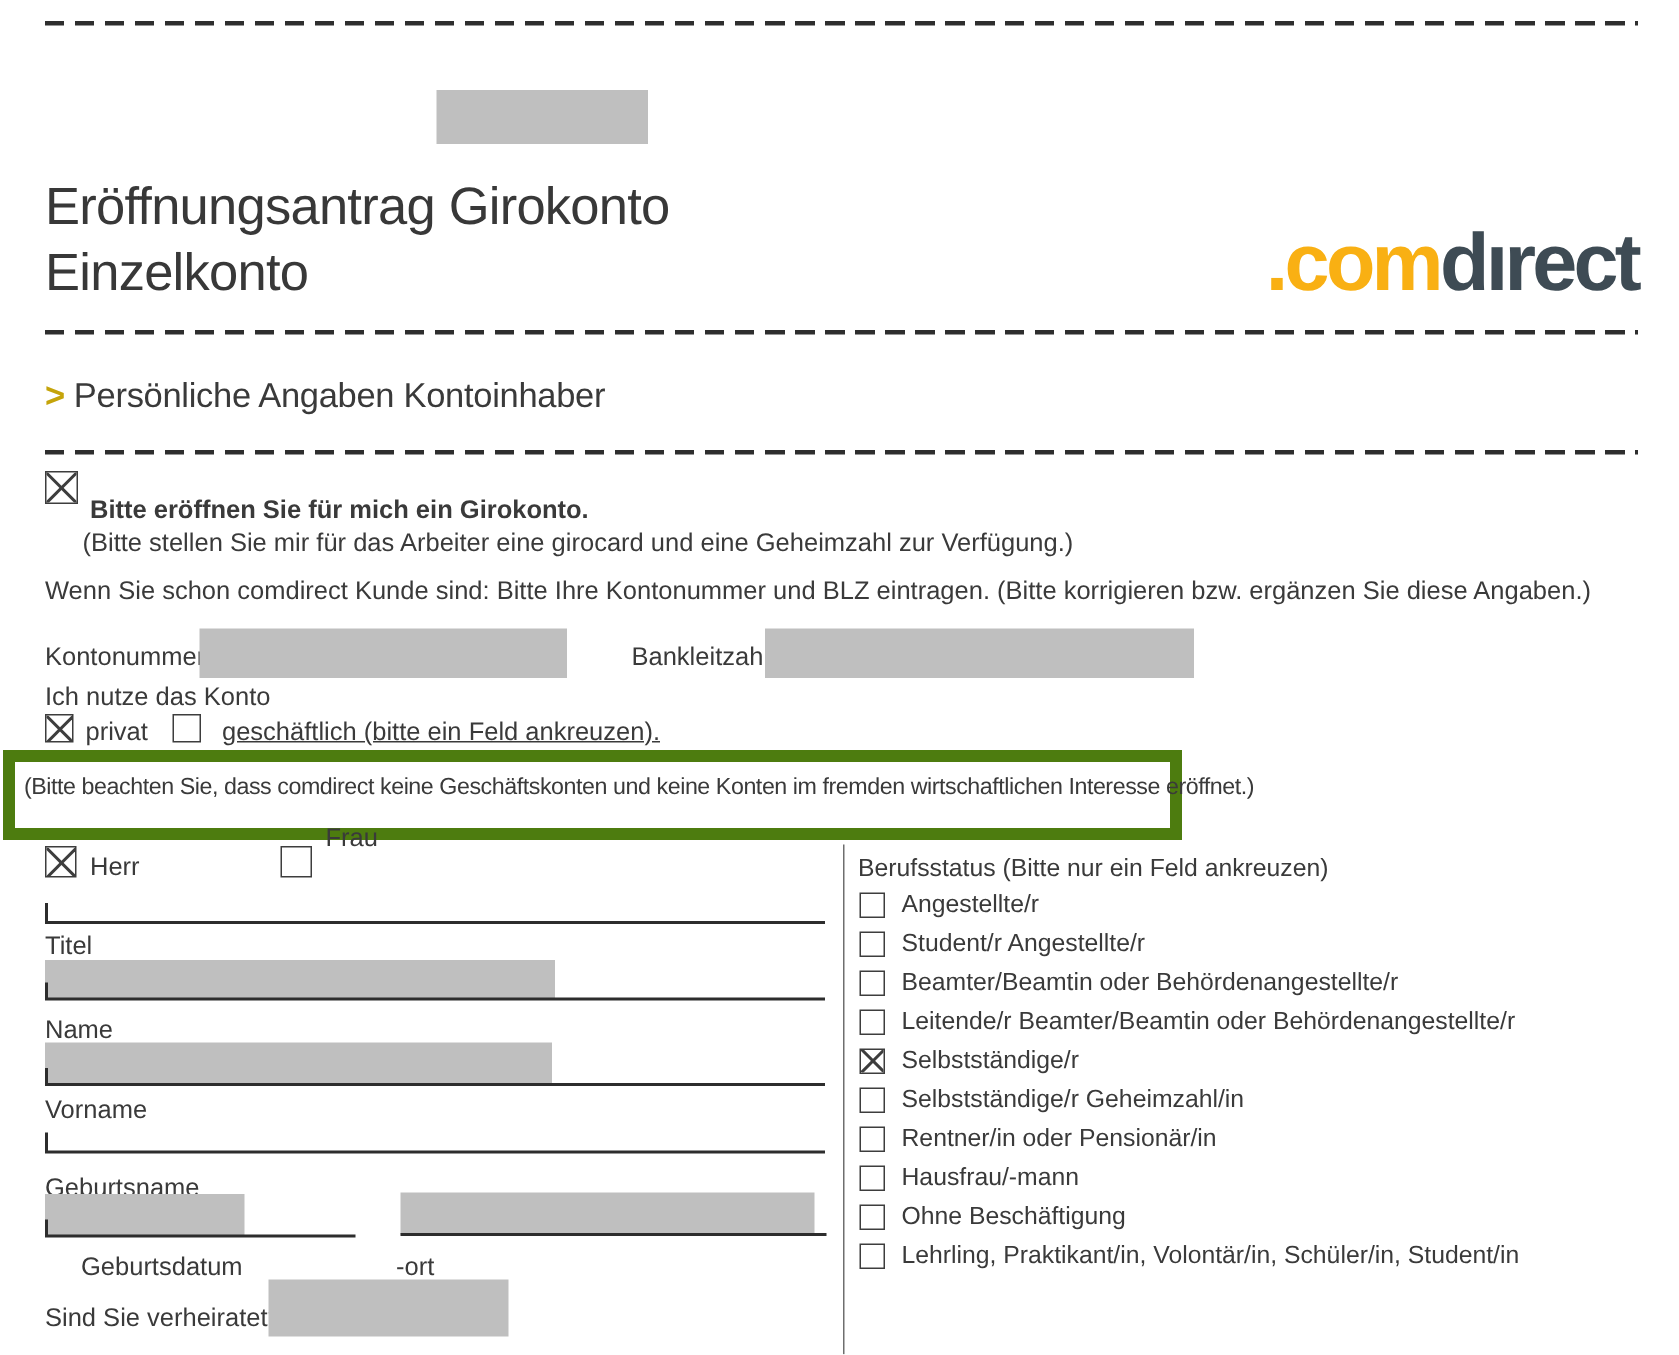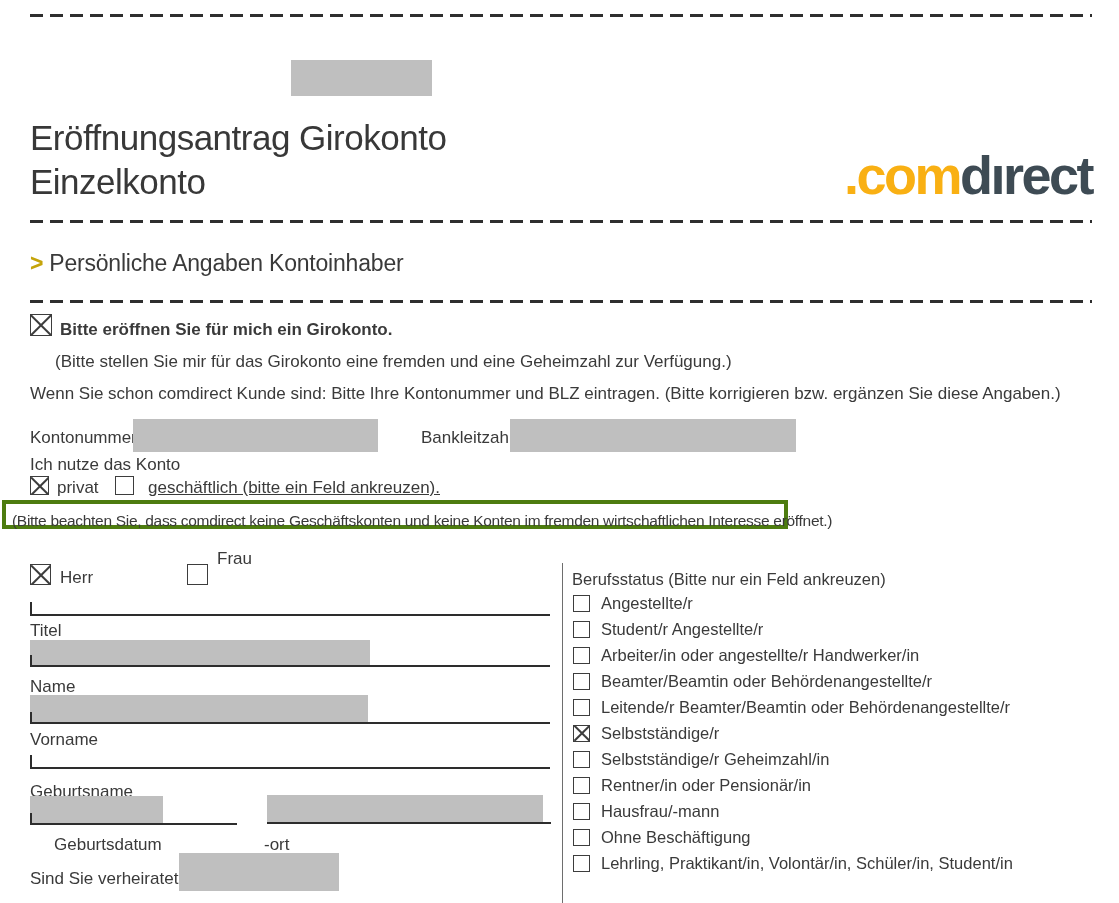--- a/index.html
+++ b/index.html
@@ -13,30 +13,30 @@
     background:repeating-linear-gradient(90deg,#2e2e2e 0,#2e2e2e 13px,transparent 13px,transparent 20px);
   }
   .redact { position:absolute; background:#bfbfbf; }
   .title { position:absolute; left:30px; top:116px; font-size:35px; line-height:44px; letter-spacing:-0.5px; color:#383838; }
   .logo { position:absolute; right:27px; top:144px; font-size:54px; font-weight:bold; letter-spacing:-2.5px; white-space:nowrap; }
   .logo .orange { color:#f9b013; }
   .logo .dark { color:#3e4b54; }
   .sec-head { position:absolute; left:30px; top:250px; font-size:23px; letter-spacing:-0.2px; color:#3a3a3a; }
   .sec-head .marker { color:#c5a40a; font-weight:bold; margin-right:6px; }
   .txt { position:absolute; font-size:17px; color:#3a3a3a; white-space:nowrap; }
-  .bold { font-weight:bold; }
+  .bold { font-weight:bold;margin-top:10px; }
   .cb { position:absolute; background:#fff; border:1.5px solid #3d3d3d; overflow:hidden; }
   .cb.checked::before, .cb.checked::after {
     content:""; position:absolute; top:50%; left:50%; width:145%; height:1.6px; background:#3d3d3d;
   }
   .cb.checked::before { transform:translate(-50%,-50%) rotate(45deg); }
   .cb.checked::after  { transform:translate(-50%,-50%) rotate(-45deg); }
   .warnbox {
-    position:absolute; left:2px; top:500px; width:786px; height:29px;
-    border:4px solid #4d7c0f; background:#fff;
+    position:absolute; left:2px; top:500px; width:786px; height:60px;
+    border:8px solid #4d7c0f; background:#fff;
   }
   .warnbox .wtxt { font-size:15.5px; line-height:34px; padding-left:6px; white-space:nowrap; letter-spacing:-0.3px; }
   .fline { position:absolute; height:1.5px; background:#2d2d2d; }
   .tick { position:absolute; width:1.5px; background:#2d2d2d; }
   .vdiv { position:absolute; width:1px; background:#6e6e6e; }
   .occ { position:absolute; left:573px; top:590px; }
   .occ-row { display:flex; align-items:center; height:26px; }
   .occ-row .cb { position:relative; width:17px; height:17px; flex:0 0 17px; }
   .occ-row .olabel { margin-left:11px; font-size:16.5px; white-space:nowrap; }
 </style>
@@ -55,21 +55,21 @@
     <div>Eröffnungsantrag Girokonto</div>
     <div>Einzelkonto</div>
   </div>
 
   <div class="logo"><span class="orange">.com</span><span class="dark">dırect</span></div>
 
   <div class="sec-head"><span class="marker">&gt;</span><span>Persönliche Angaben Kontoinhaber</span></div>
 
   <div class="cb checked" style="left:30px; top:314px; width:22px; height:22px;"></div>
   <div class="txt bold" style="left:60px; top:320px;">Bitte eröffnen Sie für mich ein Girokonto.</div>
-  <div class="txt" style="left:55px; top:352px;">(Bitte stellen Sie mir für das Girokonto eine fremden und eine Geheimzahl zur Verfügung.)</div>
+  <div class="txt" style="left:55px; top:352px;">(Bitte stellen Sie mir für das Arbeiter eine girocard und eine Geheimzahl zur Verfügung.)</div>
 
   <div class="txt" style="left:30px; top:384px;">Wenn Sie schon comdirect Kunde sind: Bitte Ihre Kontonummer und BLZ eintragen. (Bitte korrigieren bzw. ergänzen Sie diese Angaben.)</div>
 
   <div class="txt" style="left:30px; top:428px;">Kontonummer</div>
   <div class="redact" style="left:133px; top:419px; width:245px; height:33px;"></div>
   <div class="txt" style="left:421px; top:428px;">Bankleitzahl</div>
   <div class="redact" style="left:510px; top:419px; width:286px; height:33px;"></div>
 
   <div class="txt" style="left:30px; top:455px;">Ich nutze das Konto</div>
   <div class="cb checked" style="left:30px; top:476px; width:19px; height:19px;"></div>
@@ -122,24 +122,20 @@
     <div class="occ-row">
       <div class="cb"></div>
       <div class="olabel">Angestellte/r</div>
     </div>
     <div class="occ-row">
       <div class="cb"></div>
       <div class="olabel">Student/r Angestellte/r</div>
     </div>
     <div class="occ-row">
       <div class="cb"></div>
-      <div class="olabel">Arbeiter/in oder angestellte/r Handwerker/in</div>
-    </div>
-    <div class="occ-row">
-      <div class="cb"></div>
       <div class="olabel">Beamter/Beamtin oder Behördenangestellte/r</div>
     </div>
     <div class="occ-row">
       <div class="cb"></div>
       <div class="olabel">Leitende/r Beamter/Beamtin oder Behördenangestellte/r</div>
     </div>
     <div class="occ-row">
       <div class="cb checked"></div>
       <div class="olabel">Selbstständige/r</div>
     </div>

